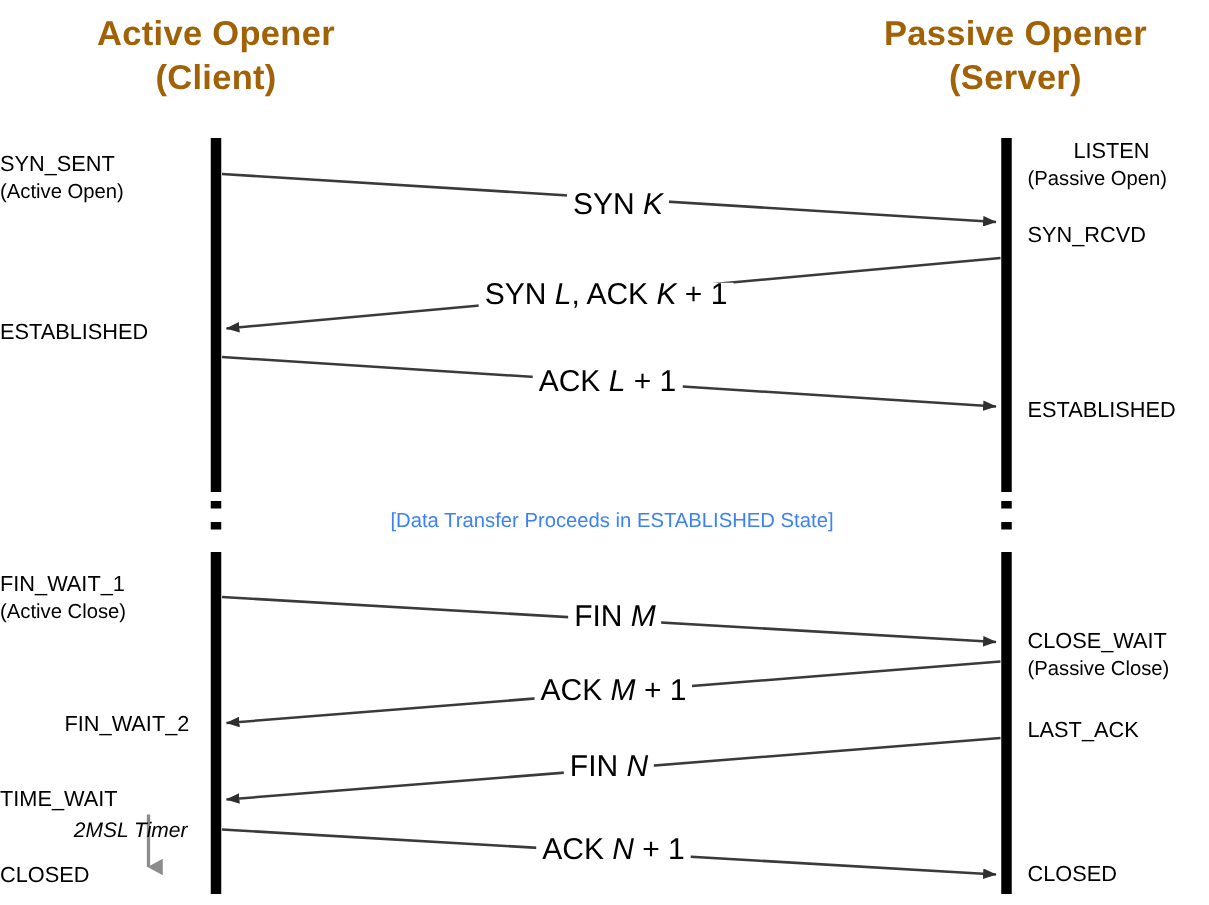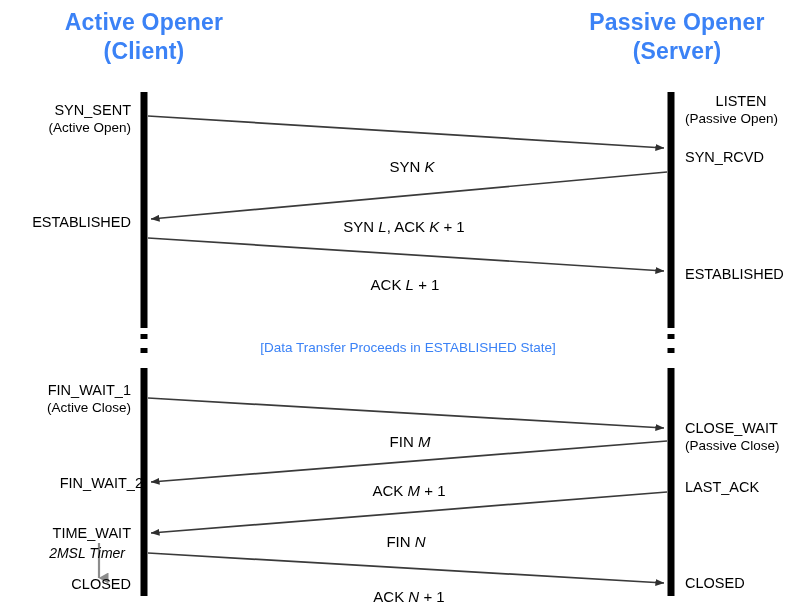--- a/index.html
+++ b/index.html
@@ -19,21 +19,21 @@
     background: #ffffff;
     overflow: hidden;
   }
   .header {
     position: absolute;
     text-align: center;
     font-weight: bold;
     font-size: 23px;
     line-height: 29px;
     letter-spacing: 0.2px;
-    color: #3b82f6;
+    color: #a16207;
     white-space: pre-line;
   }
   #header-client { left: 14px;  top: 8px; width: 260px; }
   #header-server { left: 548px; top: 8px; width: 258px; }
 
   .svg-layer {
     position: absolute;
     left: 0; top: 0;
     width: 806px;
     height: 603px;
@@ -45,32 +45,31 @@
     line-height: 18px;
     color: #000000;
     white-space: nowrap;
   }
   .state-label .sub {
     display: block;
     font-size: 13.5px;
     line-height: 17px;
   }
   .state-right { text-align: left; }
-  .state-left  { text-align: right; }
+  .state-left  { }
 
   .msg-label {
     position: absolute;
-    font-size: 15px;
+    font-size: 20px;
     line-height: 17px;
     color: #000000;
     background: #ffffff;
     padding: 0 4px;
     white-space: nowrap;
     transform: translate(-50%, -50%);
-    margin-top: 29px;
   }
   .msg-label i {
     font-style: italic;
   }
   .data-note {
     position: absolute;
     font-size: 13.5px;
     line-height: 17px;
     color: #3b82f6;
     background: #ffffff;
@@ -145,21 +144,21 @@
 
   <div class="state-label state-left" style="left:0; top:213px; width:131px;">
     <span>ESTABLISHED</span>
   </div>
 
   <div class="state-label state-left" style="left:0; top:381px; width:131px;">
     <span>FIN_WAIT_1</span>
     <span class="sub">(Active Close)</span>
   </div>
 
-  <div class="state-label state-left" style="left:12px; top:474px; width:131px;">
+  <div class="state-label state-left" style="left:0; top:474px; width:131px;padding-left:43px;">
     <span>FIN_WAIT_2</span>
   </div>
 
   <div class="state-label state-left" style="left:0; top:524px; width:131px;">
     <span>TIME_WAIT</span>
   </div>
 
   <div class="state-label state-left" style="left:0; top:575px; width:131px;">
     <span>CLOSED</span>
   </div>

